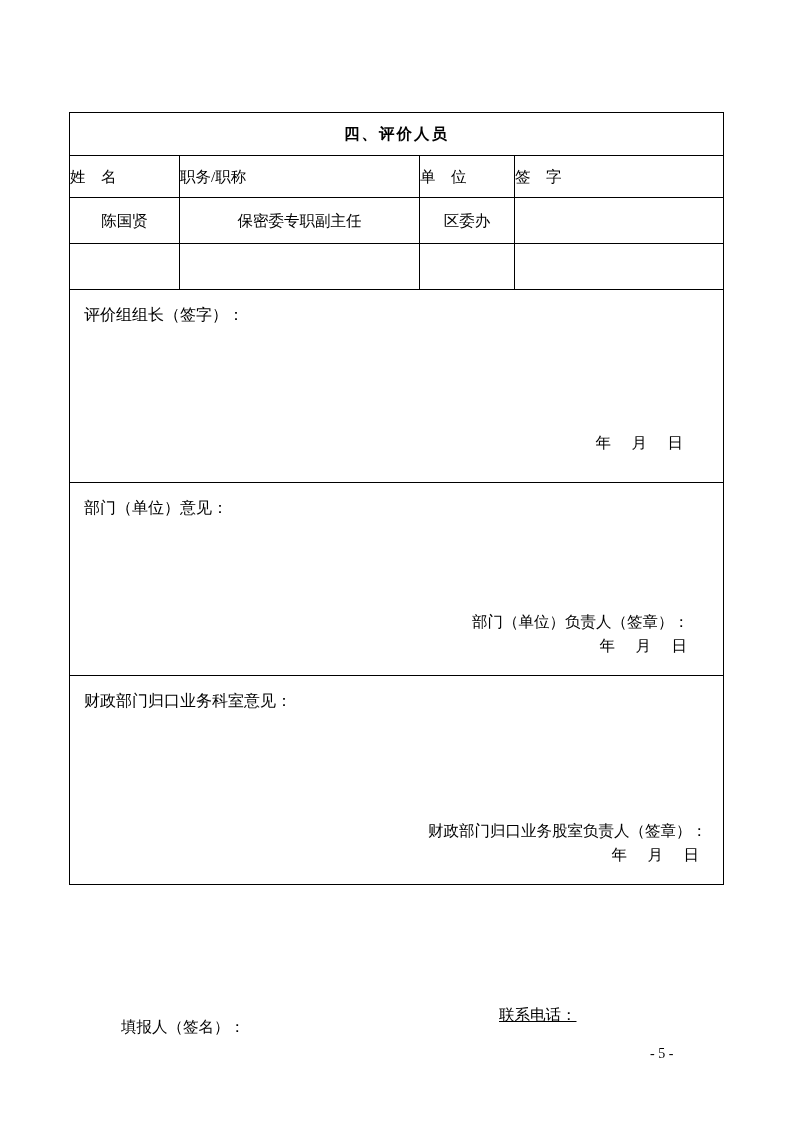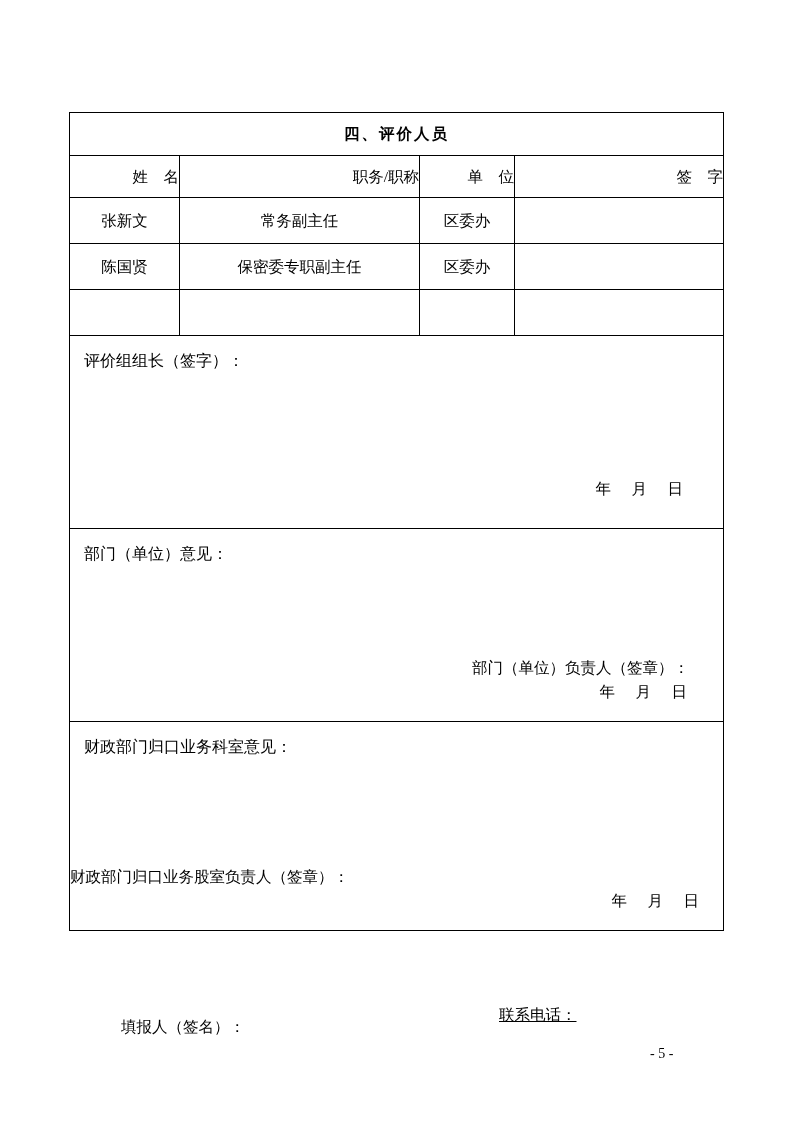--- a/index.html
+++ b/index.html
@@ -40,21 +40,21 @@
   }
   .title-cell {
     text-align: center;
     font-size: 19px;
     font-weight: bold;
     letter-spacing: 2px;
     height: 42px;
     vertical-align: middle !important;
   }
   .head-cell {
-    text-align: right;
+    text-align: left;
     vertical-align: middle !important;
     height: 41px;
     font-size: 15.5px;
   }
   .data-cell {
     text-align: center;
     vertical-align: middle !important;
     height: 45px;
     font-size: 15.5px;
   }
@@ -125,26 +125,20 @@
       <tr>
         <td class="title-cell" colspan="4">四、评价人员</td>
       </tr>
       <tr>
         <td class="head-cell">姓　名</td>
         <td class="head-cell">职务/职称</td>
         <td class="head-cell">单　位</td>
         <td class="head-cell">签　字</td>
       </tr>
       <tr>
-        <td class="data-cell">张新文</td>
-        <td class="data-cell">常务副主任</td>
-        <td class="data-cell">区委办</td>
-        <td class="data-cell"></td>
-      </tr>
-      <tr>
         <td class="data-cell">陈国贤</td>
         <td class="data-cell">保密委专职副主任</td>
         <td class="data-cell">区委办</td>
         <td class="data-cell"></td>
       </tr>
       <tr class="blank-row">
         <td class="data-cell"></td>
         <td class="data-cell"></td>
         <td class="data-cell"></td>
         <td class="data-cell"></td>
@@ -170,21 +164,21 @@
               <span class="g">年</span><span class="g">月</span><span class="g">日</span>
             </div>
           </div>
         </td>
       </tr>
 
       <tr>
         <td colspan="4">
           <div class="sig-block" style="height:184px;">
             <div class="sig-label">财政部门归口业务科室意见：</div>
-            <div class="resp-line" style="position:absolute; left:0; right:16px; bottom:42px; text-align:left;">财政部门归口业务股室负责人（签章）：</div>
+            <div class="resp-line" style="position:absolute; left:0; right:16px; bottom:42px; text-align:right;">财政部门归口业务股室负责人（签章）：</div>
             <div class="date-line" style="position:absolute; right:24px; bottom:18px;">
               <span class="g">年</span><span class="g">月</span><span class="g">日</span>
             </div>
           </div>
         </td>
       </tr>
     </tbody>
   </table>
 
   <div class="footer-row">

